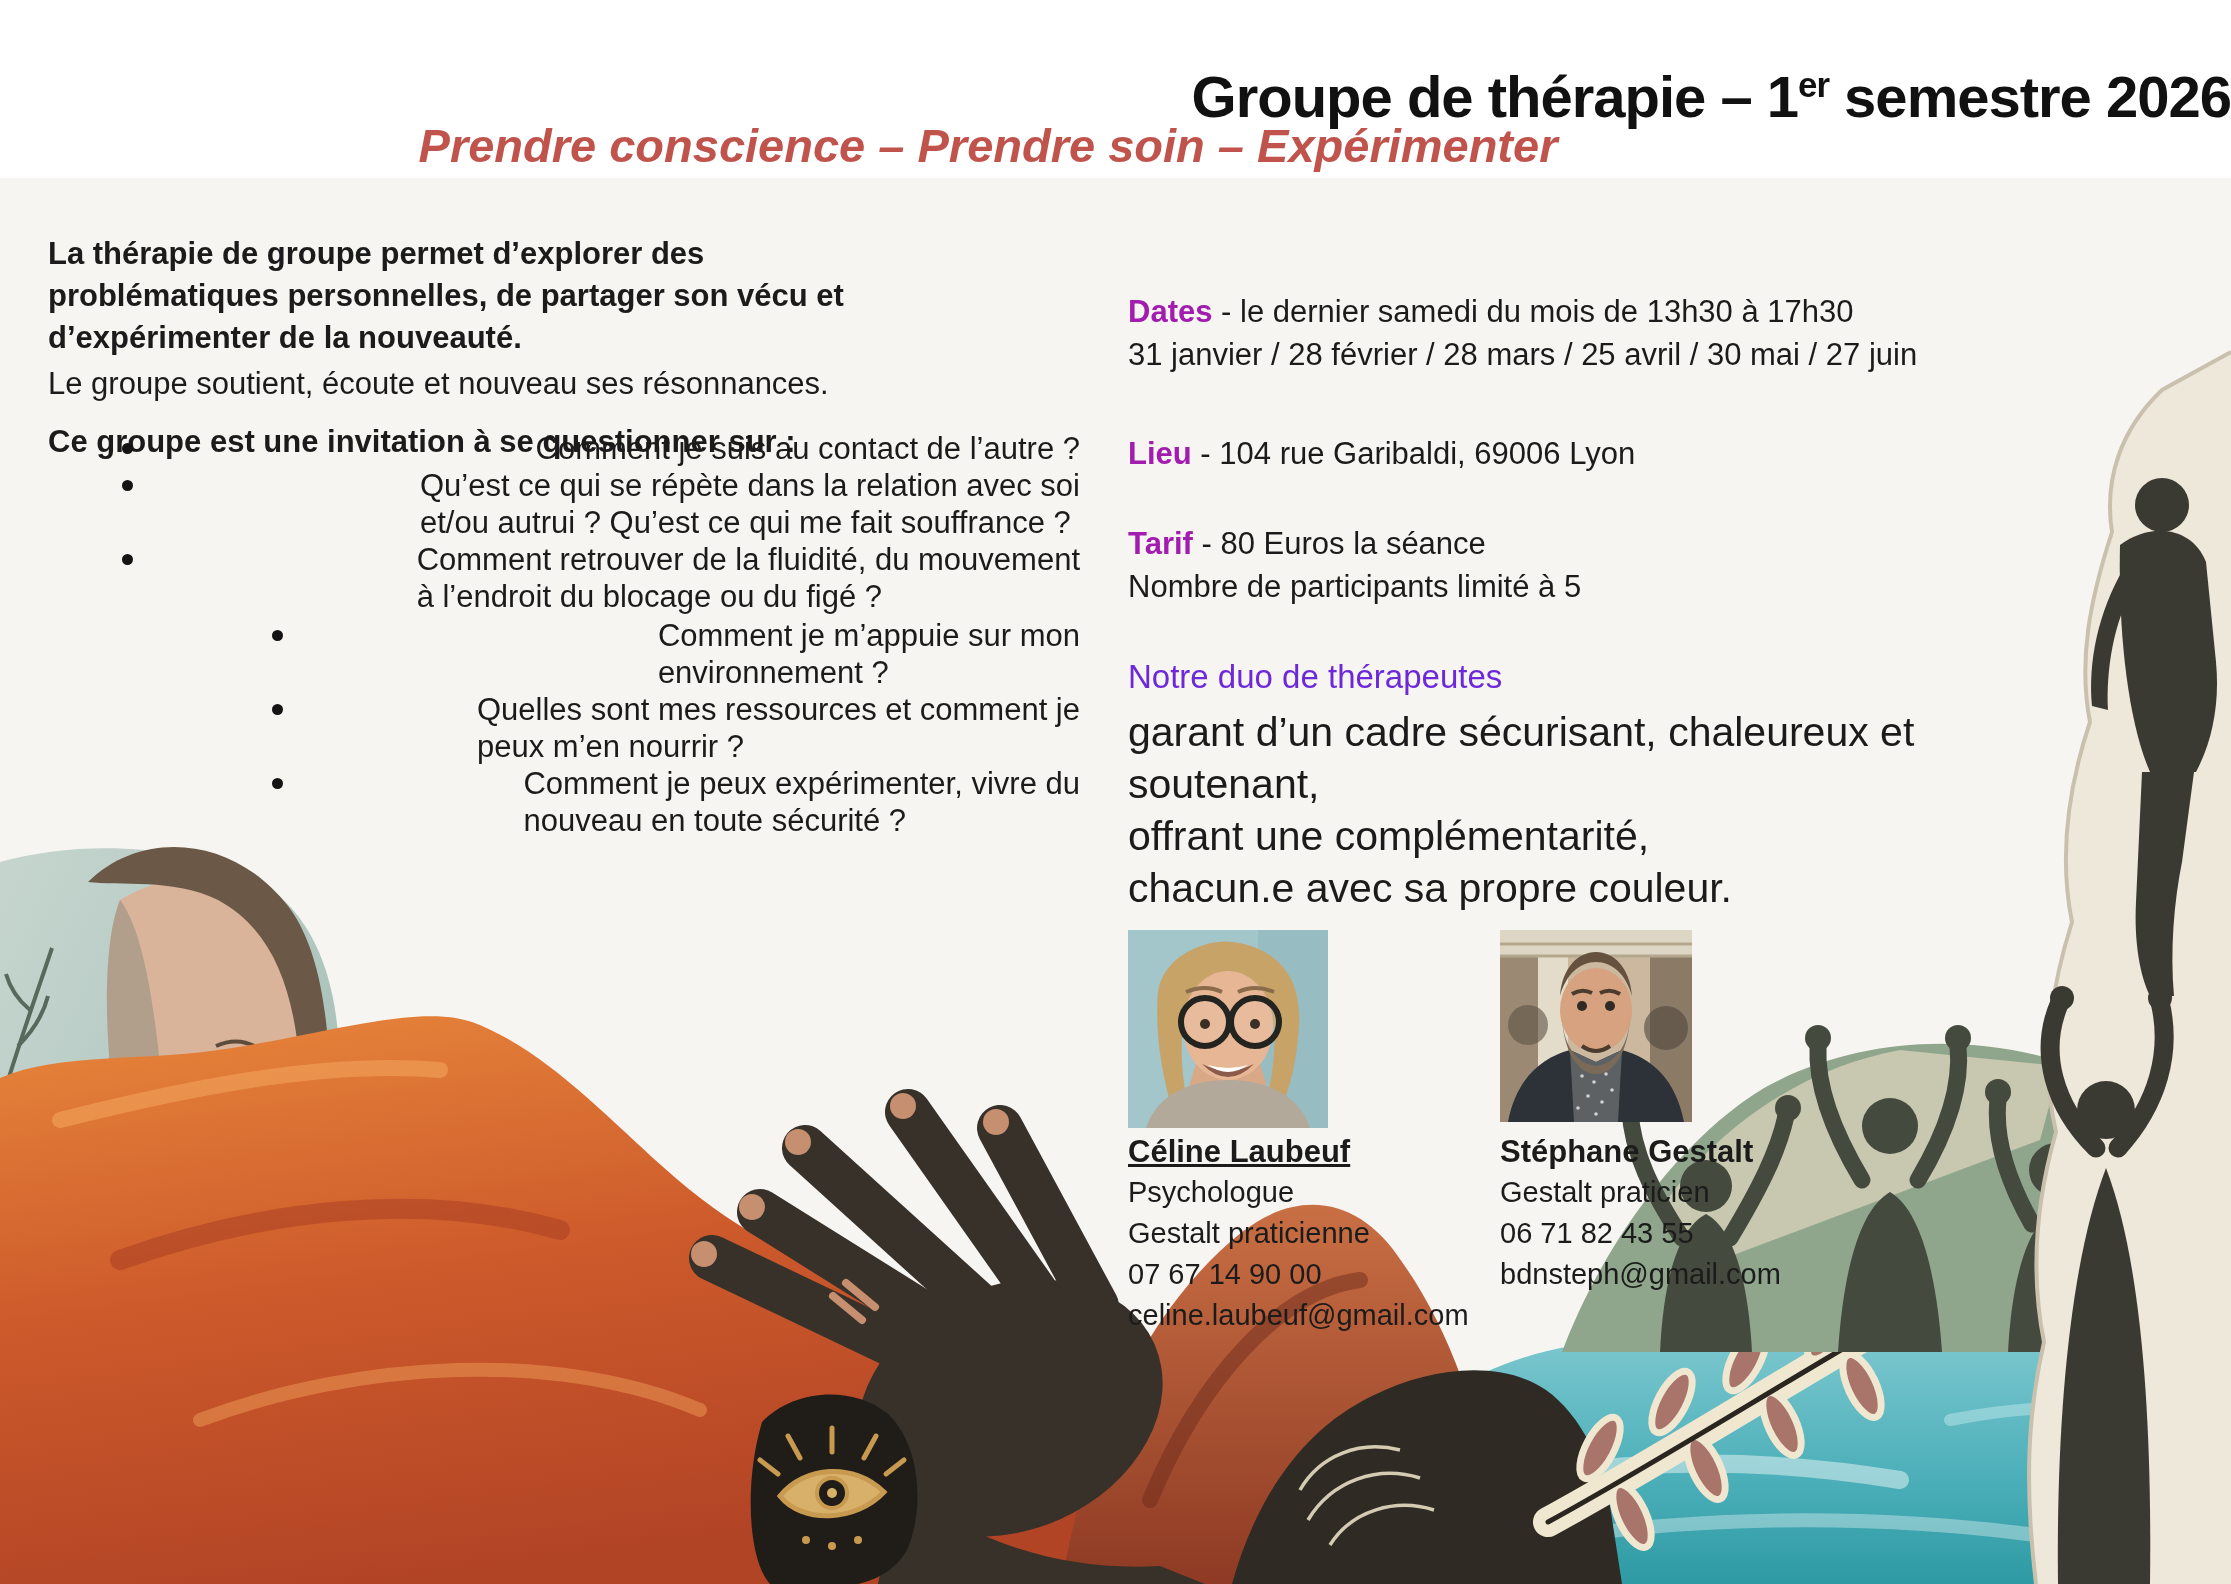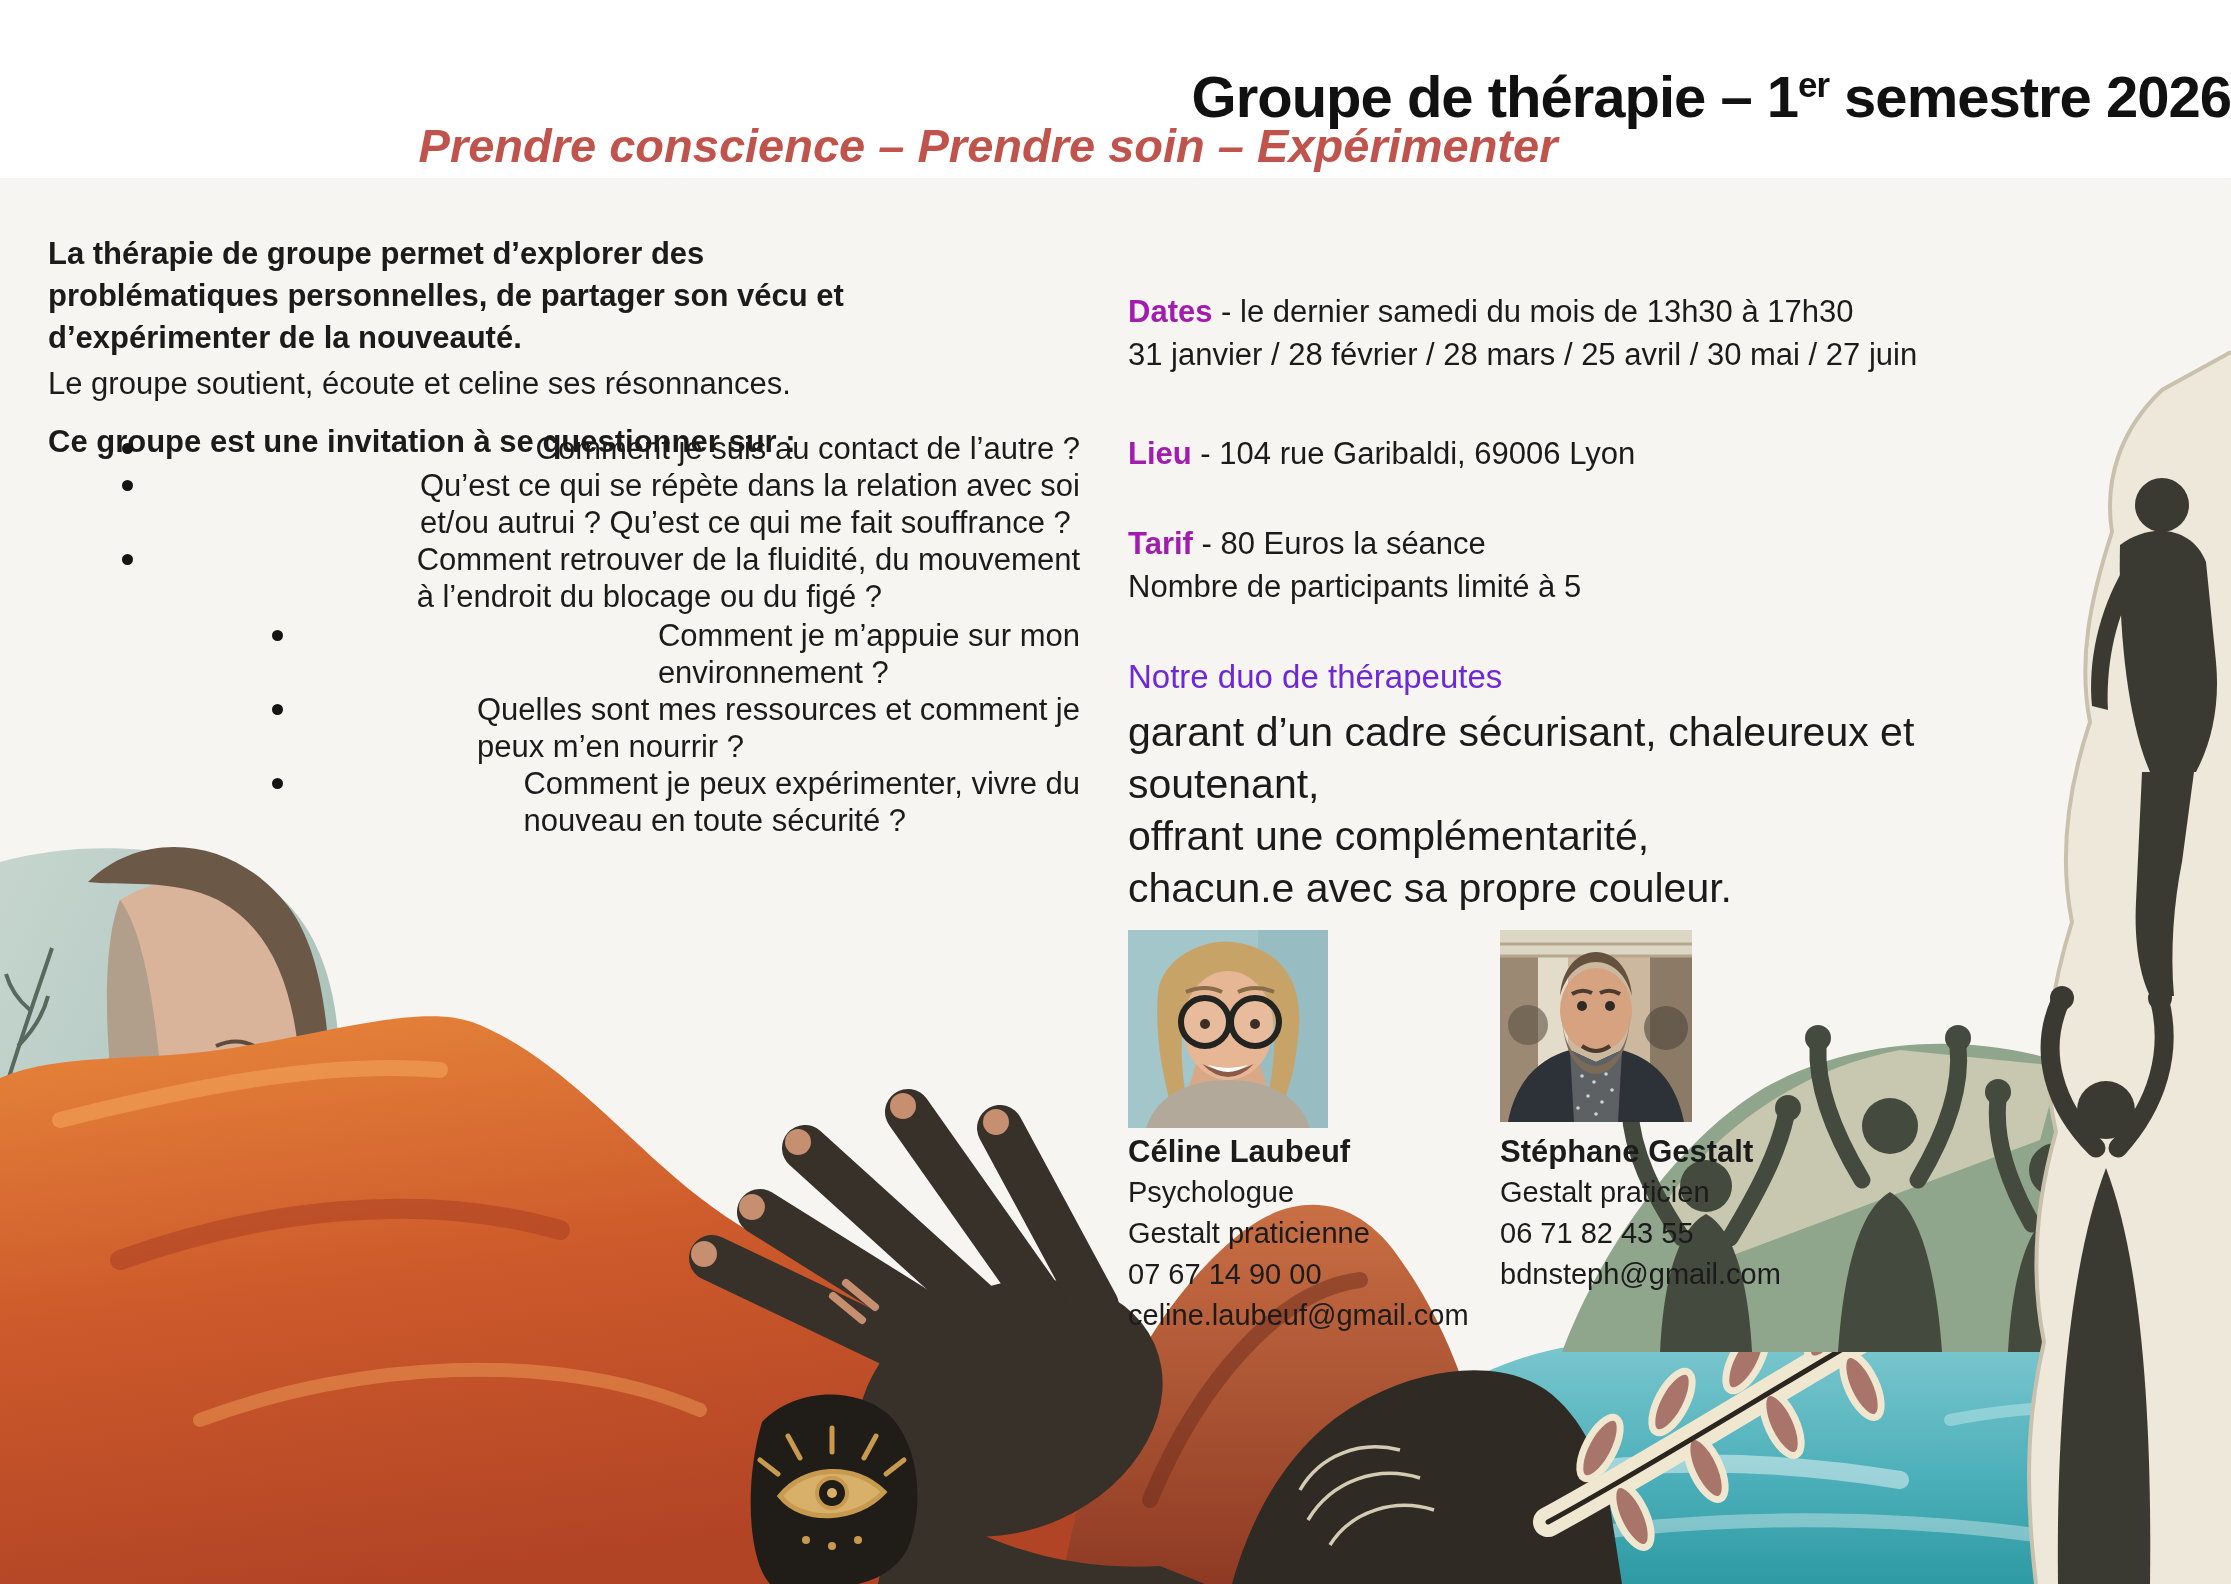--- a/index.html
+++ b/index.html
@@ -43,21 +43,21 @@
   .r-dates{left:1128px;top:290px;width:1060px;}
   .r-lieu{left:1128px;top:432px;width:1060px;}
   .r-tarif{left:1128px;top:522px;width:1060px;}
   .r-duo-title{left:1128px;top:658px;width:900px;font-size:33px;font-weight:normal;color:#6d28d9;}
   .r-duo-lines{left:1128px;top:706px;width:980px;font-size:41px;line-height:52px;}
   
   .photo{position:absolute;z-index:3;display:block;}
   .photo-celine{left:1128px;top:930px;width:200px;height:198px;}
   .photo-stephane{left:1500px;top:930px;width:192px;height:192px;}
   .tname{font-size:31px;font-weight:bold;line-height:40px;}
-  .n-celine{left:1128px;top:1132px;width:360px;}
+  .n-celine{left:1128px;top:1132px;width:360px;text-decoration:underline;}
   .n-stephane{left:1500px;top:1132px;width:400px;}
   .tdetails{font-size:29px;line-height:41px;}
   .d-celine{left:1128px;top:1172px;width:380px;}
   .d-stephane{left:1500px;top:1172px;width:380px;}
 </style>
 </head>
 <body>
 
 <div class="flyer">
   <div class="topband"></div>
@@ -233,21 +233,21 @@
       <circle cx="2160" cy="998" r="12" fill="#3b3a32"></circle>
     </g>
   </svg>
 
   <h1 class="txt title"><span>Groupe de thérapie – 1</span><sup>er</sup><span> semestre 2026</span></h1>
   <div class="txt subtitle">Prendre conscience – Prendre soin – Expérimenter</div>
 
   <p class="txt intro-bold ml">La thérapie de groupe permet d’explorer des
 problématiques personnelles, de partager son vécu et
 d’expérimenter de la nouveauté.</p>
-  <p class="txt intro-reg ml">Le groupe soutient, écoute et celine ses résonnances.</p>
+  <p class="txt intro-reg ml">Le groupe soutient, écoute et nouveau ses résonnances.</p>
   <p class="txt invite">Ce groupe est une invitation à se questionner sur :</p>
 
   <ul class="txt blist blist1">
     <li>
         <span class="bdot"></span>
         <span class="ml">Comment je suis au contact de l’autre ?</span>
       </li>
     <li>
         <span class="bdot"></span>
         <span class="ml">Qu’est ce qui se répète dans la relation avec soi

